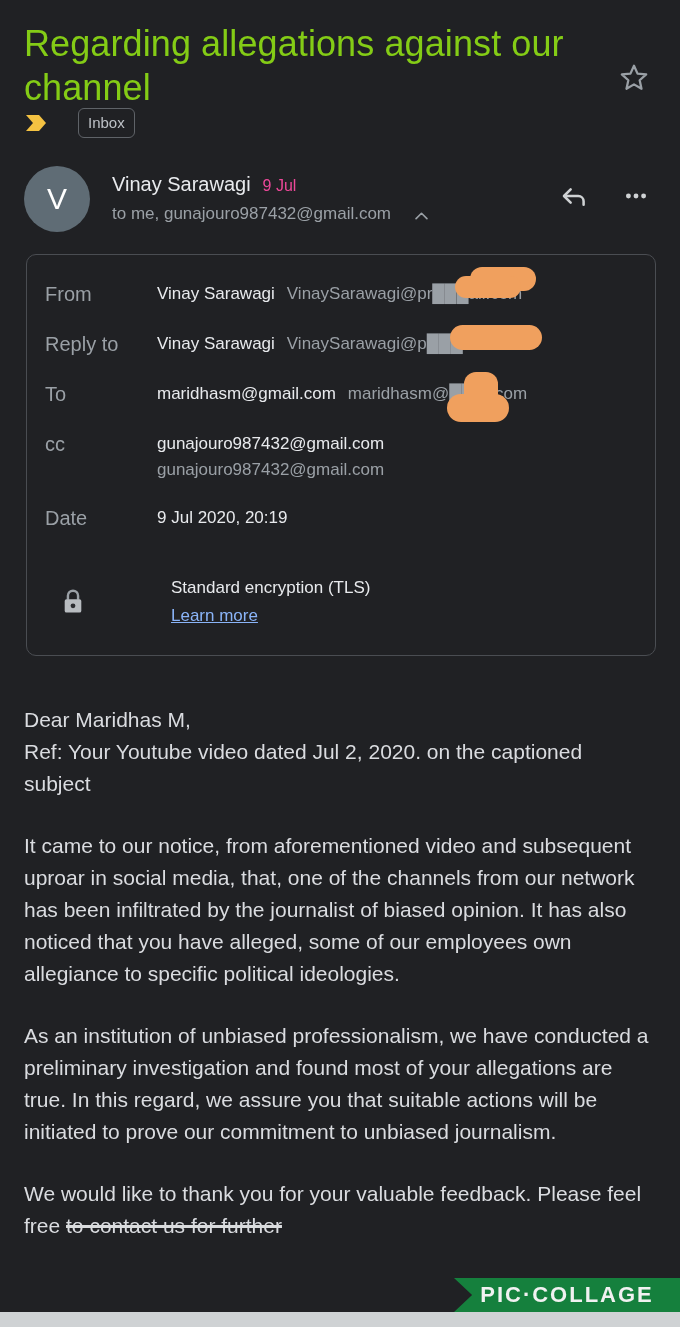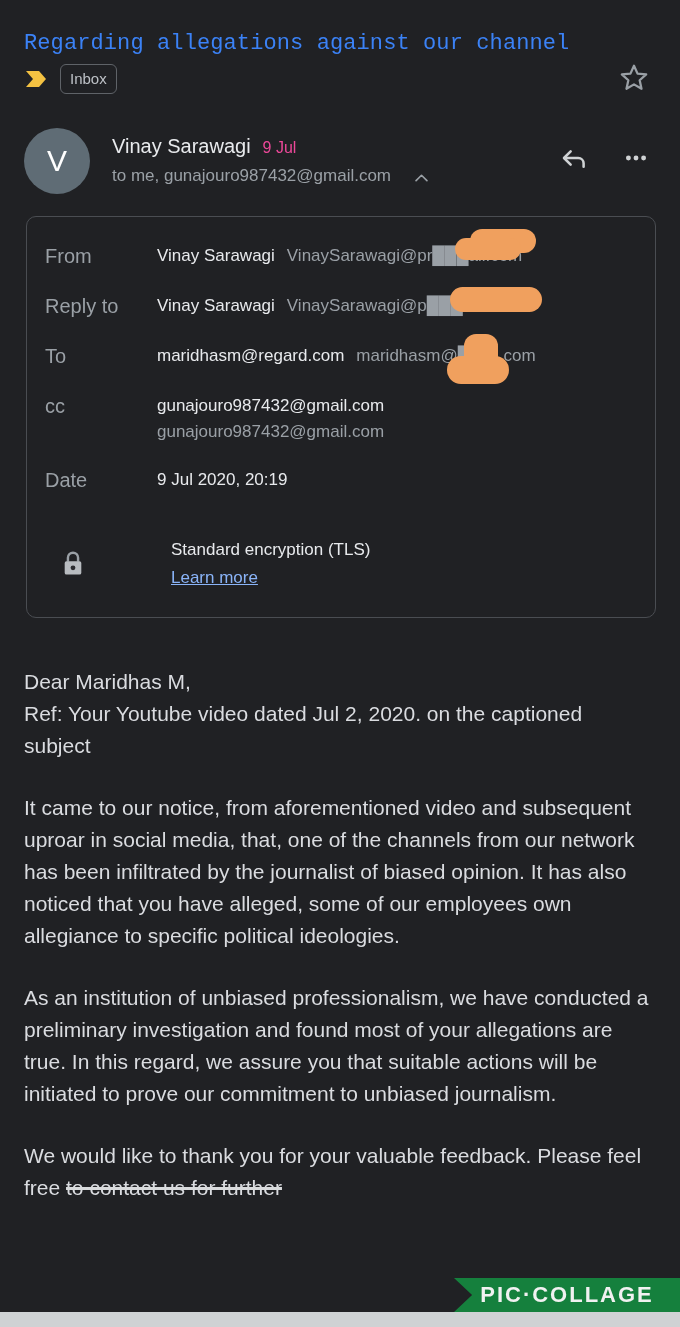--- a/index.html
+++ b/index.html
@@ -20,32 +20,31 @@
   .subject-row {
     display: flex;
     align-items: flex-start;
     padding: 22px 22px 0 24px;
   }
   .subject-wrap {
     flex: 1 1 auto;
     min-width: 0;
   }
   .subject-line {
-    font-size: 22px;
+    font-size: 36px;
     line-height: 44px;
-    color: #3b82f6;
+    color: #84cc16;
     font-weight: 400;
     letter-spacing: 0.1px;
     display: inline;
-    font-family: Liberation Mono, monospace;
   }
   .subject-second {
     display: flex;
     align-items: center;
-    gap: 10px;
+    gap: 28px;
     margin-top: -2px;
   }
   .important-chevron {
     display: inline-block;
     width: 26px;
     height: 26px;
     flex: 0 0 auto;
   }
   .inbox-chip {
     border: 1px solid #5f6368;
@@ -326,21 +325,21 @@
     <div class="detail-label">Reply to</div>
     <div class="detail-value">
       <span>Vinay Sarawagi</span>
       <span class="muted">VinaySarawagi@p███l.com</span>
     </div>
   </div>
 
   <div class="detail-row">
     <div class="detail-label">To</div>
     <div class="detail-value">
-      <span>maridhasm@regard.com</span>
+      <span>maridhasm@gmail.com</span>
       <span class="muted">maridhasm@██ail.com</span>
     </div>
   </div>
 
   <div class="detail-row">
     <div class="detail-label">cc</div>
     <div class="detail-value">
       <span class="stack">gunajouro987432@gmail.com</span>
       <span class="stack muted">gunajouro987432@gmail.com</span>
     </div>

